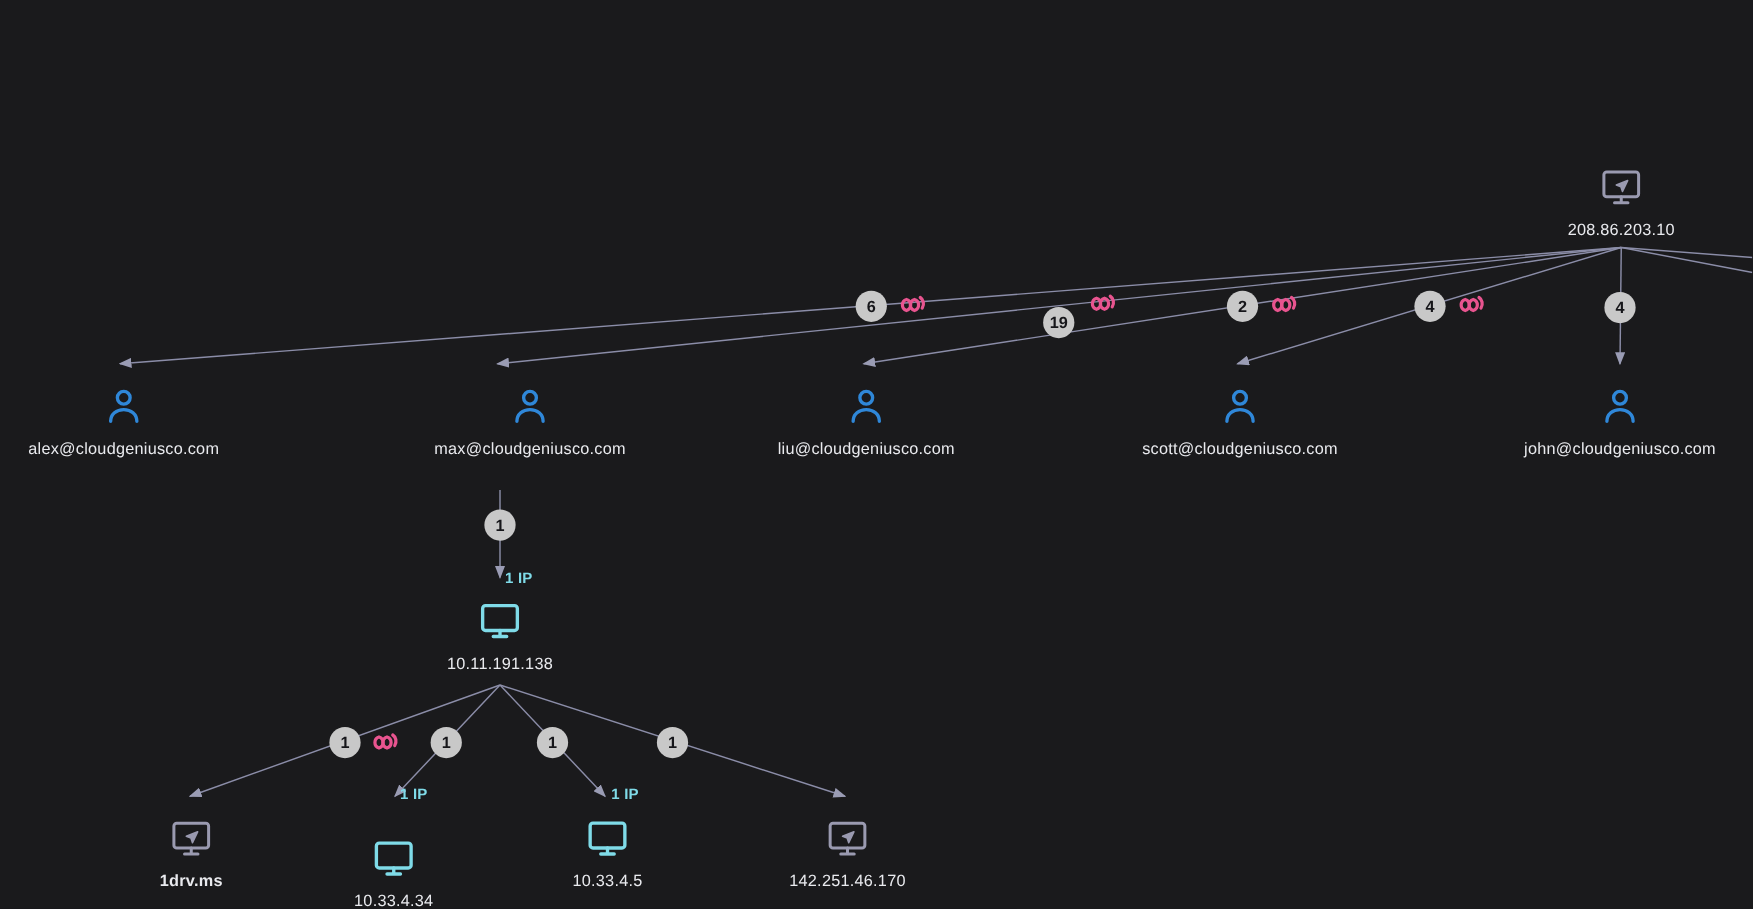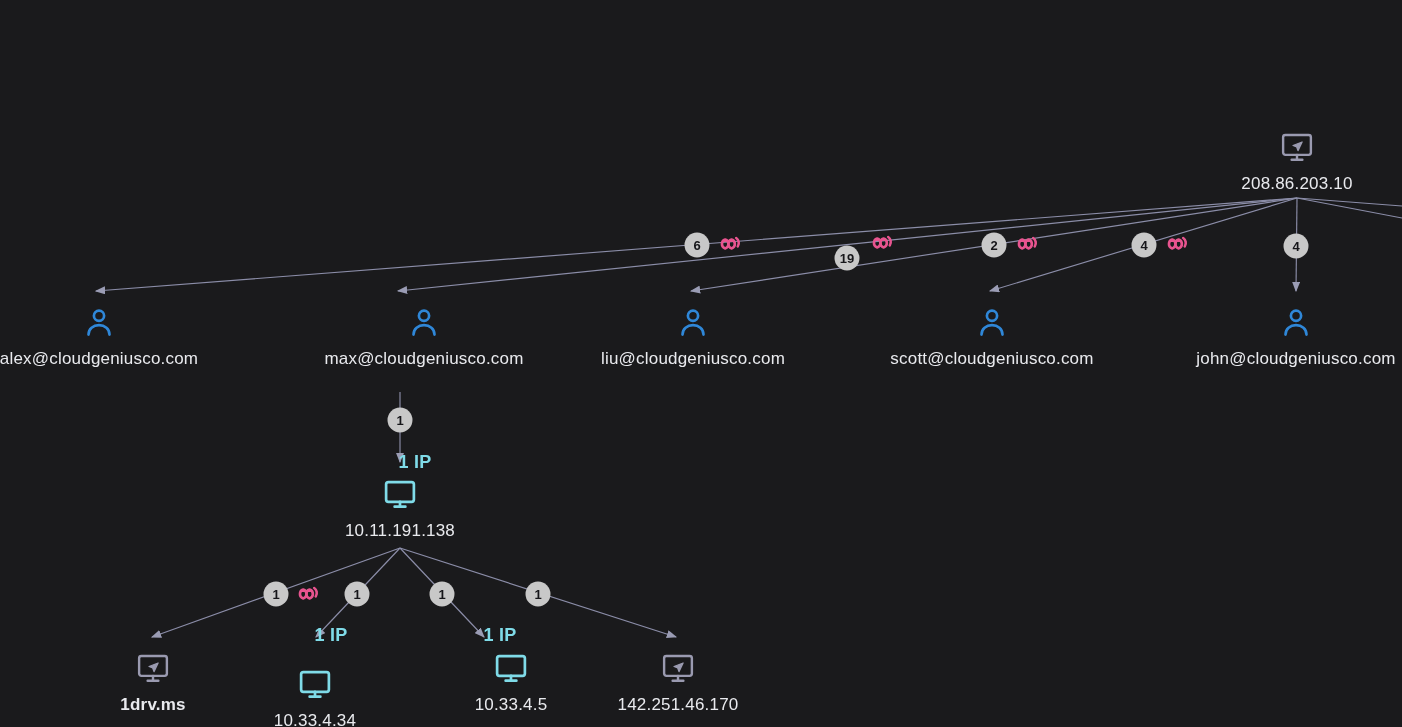--- a/index.html
+++ b/index.html
@@ -31,21 +31,21 @@
     width: 230px;
     margin-left: 0;
   }
   .node-icon {
     width: 34px;
     height: 34px;
     display: block;
   }
   .node-label {
     margin-top: 9px;
-    font-size: 17px;
+    font-size: 13px;
     color: #e9eaee;
     white-space: nowrap;
     letter-spacing: 0.2px;
     text-align: center;
   }
   .badge {
     position: absolute;
     transform: translate(-50%, -50%);
     width: 25px;
     height: 25px;
@@ -61,21 +61,21 @@
   }
   .link-icon {
     position: absolute;
     transform: translate(-50%, -50%);
     width: 30px;
     height: 26px;
   }
   .ip-tag {
     position: absolute;
     transform: translate(-50%, -50%);
-    font-size: 18px;
+    font-size: 12px;
     font-weight: bold;
     color: #7fdbe8;
     white-space: nowrap;
     letter-spacing: 0.2px;
   }
 </style>
 </head>
 <body>
 
 <div id="graph-canvas">
@@ -179,21 +179,21 @@
       </div>
       <div class="node" style="left: 315px; top: 699px;">
         <span>
           <svg class="node-icon" viewBox="0 0 24 24" fill="none" stroke="#7fdbe8" stroke-width="1.9" stroke-linecap="round" stroke-linejoin="round">
             <rect x="2.2" y="3.2" width="19.6" height="14" rx="1.6"></rect>
             <path d="M12 17.2v3.2M8.2 20.6h7.6"></path>
           </svg>
         </span>
         <div class="node-label">10.33.4.34</div>
       </div>
-      <div class="node" style="left: 511px; top: 683px;">
+      <div class="node" style="left: 486px; top: 683px;">
         <span>
           <svg class="node-icon" viewBox="0 0 24 24" fill="none" stroke="#7fdbe8" stroke-width="1.9" stroke-linecap="round" stroke-linejoin="round">
             <rect x="2.2" y="3.2" width="19.6" height="14" rx="1.6"></rect>
             <path d="M12 17.2v3.2M8.2 20.6h7.6"></path>
           </svg>
         </span>
         <div class="node-label">10.33.4.5</div>
       </div>
       <div class="node" style="left: 678px; top: 683px;">
         <span>

